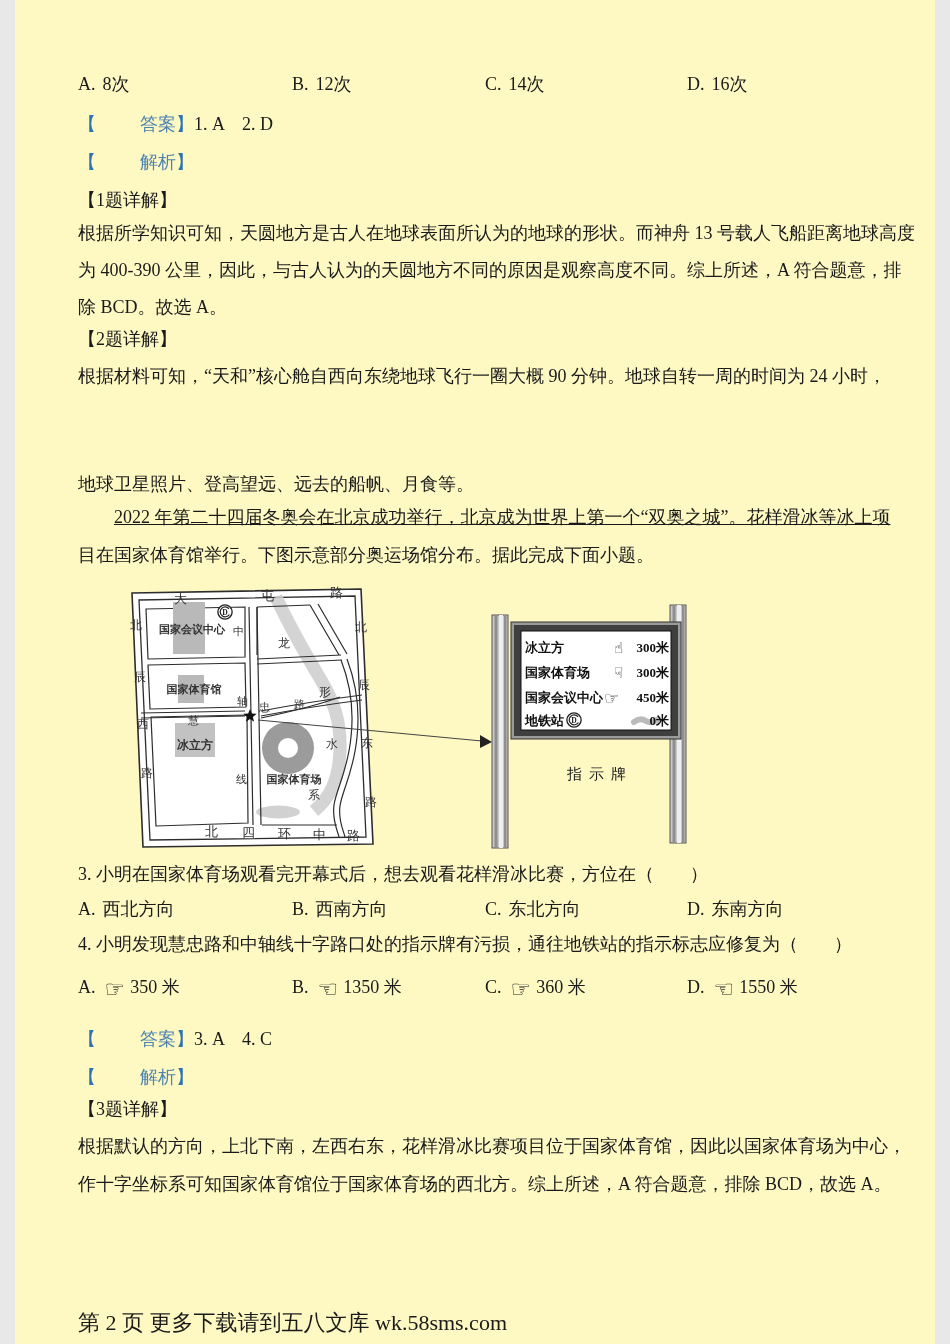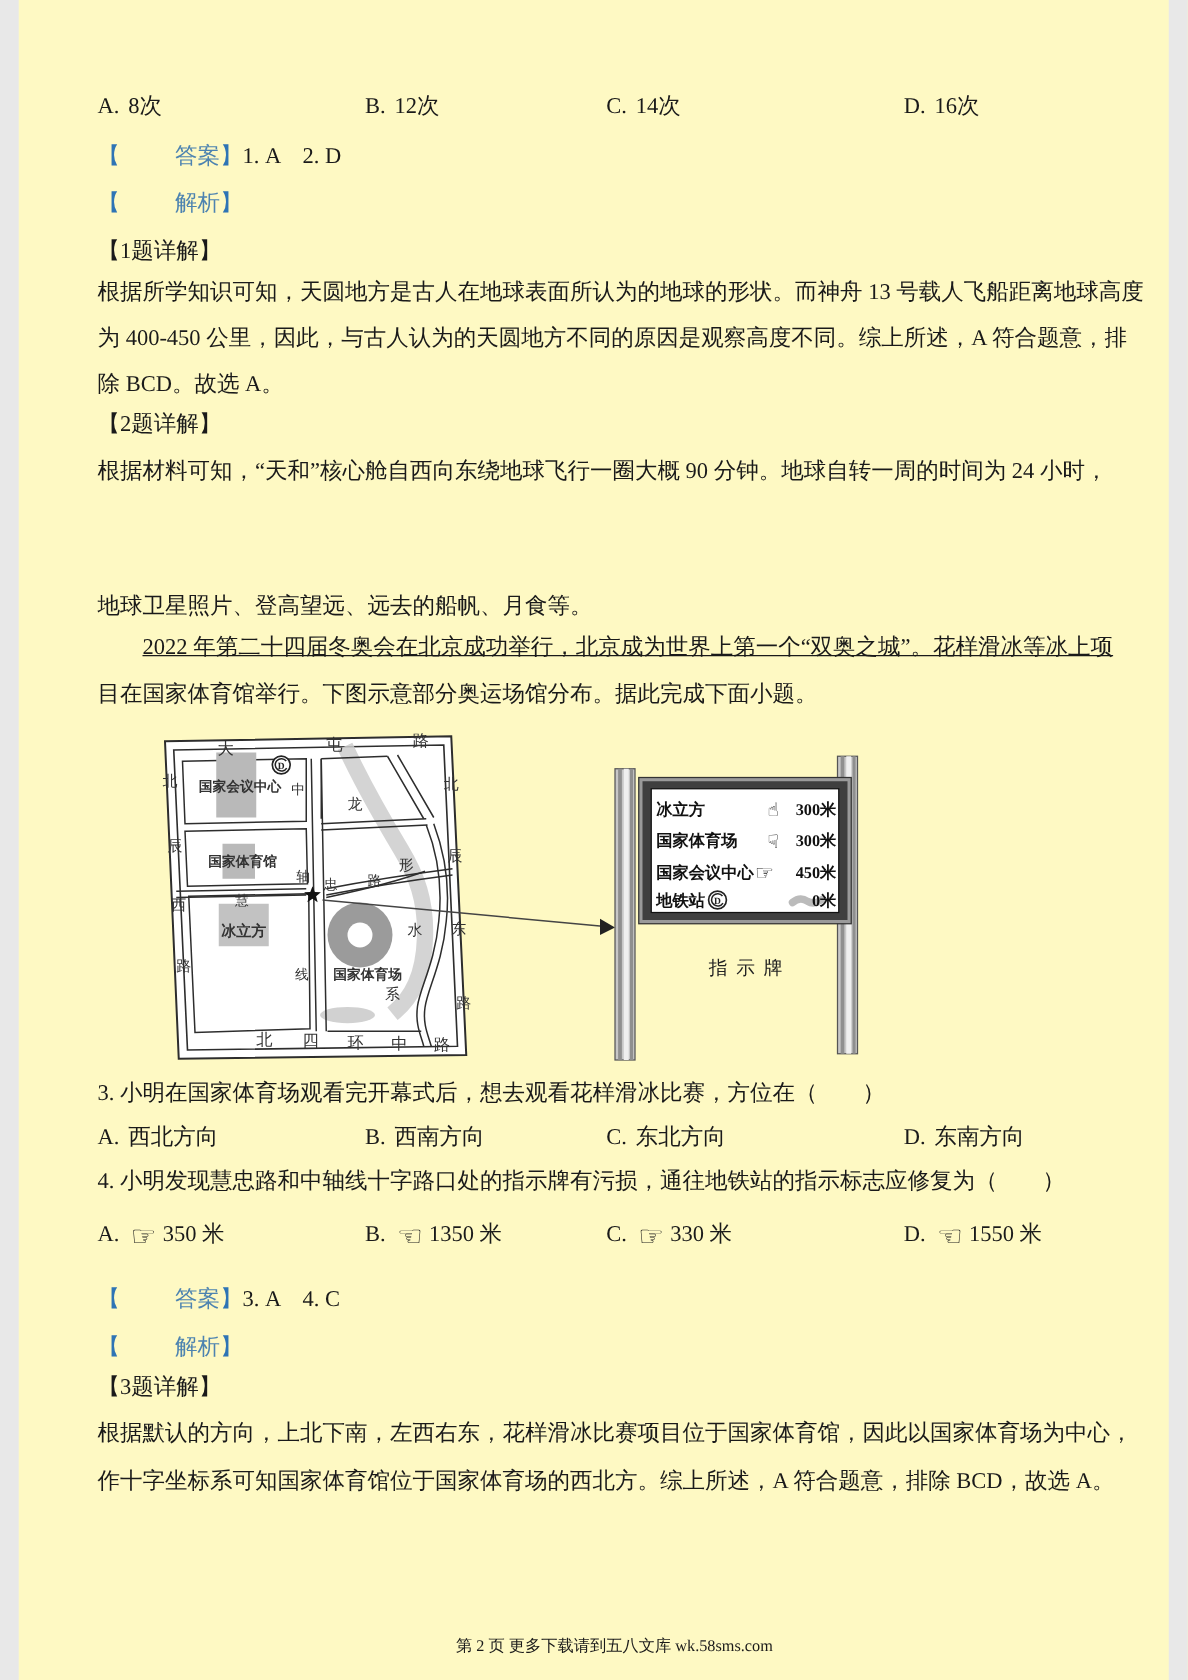--- a/index.html
+++ b/index.html
@@ -1,29 +1,29 @@
 <!DOCTYPE html>
 <html><head>
 <meta charset="utf-8">
 <style>
   html,body{margin:0;padding:0;background:#e8e8e8;}
   .page{position:relative;width:920px;height:1344px;background:#fef9c3;overflow:hidden;
         font-family:"Liberation Serif","DejaVu Serif",serif;color:#1a1a1a;margin:0 auto;}
   .content{position:absolute;left:63px;top:0;width:827px;height:100%;}
   .line{position:absolute;left:0;font-size:18px;white-space:nowrap;}
   .opt{position:absolute;top:0;white-space:nowrap;}
-  .o1{left:0}.o2{left:214px}.o3{left:407px}.o4{left:645px}
+  .o1{left:0}.o2{left:214px}.o3{left:407px}.o4{left:609px}
   .key{margin-right:7px;}
   .brk{color:#2e74b5;}
   .bw{color:#4d83b0;margin-left:44px;}
   .pre{white-space:pre;text-align:center;}
   .ind{text-indent:36px;text-decoration:underline;}
   .hand{font-family:"DejaVu Sans",sans-serif;font-size:23px;vertical-align:-4px;margin:0 5px 0 2px;}
   .figure{position:absolute;left:0;top:585px;}
-  .footer{position:absolute;left:0;top:1308px;width:827px;text-align:center;font-size:13px;}
+  .footer{position:absolute;left:0;top:1308px;width:827px;font-size:22px;}
   svg text{font-family:"Liberation Serif","DejaVu Serif",serif;fill:#222;}
   svg .venue{font-weight:bold;fill:#333;}
   svg .roadchar{fill:#333;}
   svg .signtxt{font-weight:bold;fill:#111;}
   svg .glyph{font-family:"DejaVu Sans",sans-serif;}
 </style>
 </head>
 <body>
 
 <div class="page">
@@ -40,21 +40,21 @@
     <span class="brk">【</span><span class="bw">答案</span><span class="brk">】</span><span class="pre">1. A    2. D</span>
   </div>
 
   <div class="line" style="top:150px">
     <span class="brk">【</span><span class="bw">解析</span><span class="brk">】</span>
   </div>
 
   <div class="line" style="top:188px">【1题详解】</div>
 
   <div class="line" style="top:221px">根据所学知识可知，天圆地方是古人在地球表面所认为的地球的形状。而神舟 13 号载人飞船距离地球高度</div>
-  <div class="line" style="top:258px">为 400-450 公里，因此，与古人认为的天圆地方不同的原因是观察高度不同。综上所述，A 符合题意，排</div>
+  <div class="line" style="top:258px">为 400-390 公里，因此，与古人认为的天圆地方不同的原因是观察高度不同。综上所述，A 符合题意，排</div>
   <div class="line" style="top:295px">除 BCD。故选 A。</div>
 
   <div class="line" style="top:327px">【2题详解】</div>
   <div class="line" style="top:364px">根据材料可知，“天和”核心舱自西向东绕地球飞行一圈大概 90 分钟。地球自转一周的时间为 24 小时，</div>
 
   <div class="line" style="top:472px">地球卫星照片、登高望远、远去的船帆、月食等。</div>
 
   <div class="line ind" style="top:505px">2022 年第二十四届冬奥会在北京成功举行，北京成为世界上第一个“双奥之城”。花样滑冰等冰上项</div>
   <div class="line" style="top:543px">目在国家体育馆举行。下图示意部分奥运场馆分布。据此完成下面小题。</div>
 
@@ -188,21 +188,21 @@
     <span class="opt o1"><span class="key">A.</span><span>西北方向</span></span>
     <span class="opt o2"><span class="key">B.</span><span>西南方向</span></span>
     <span class="opt o3"><span class="key">C.</span><span>东北方向</span></span>
     <span class="opt o4"><span class="key">D.</span><span>东南方向</span></span>
   </div>
 
   <div class="line" style="top:932px">4. 小明发现慧忠路和中轴线十字路口处的指示牌有污损，通往地铁站的指示标志应修复为（　　）</div>
   <div class="line" style="top:975px">
     <span class="opt o1"><span class="key">A.</span><span class="hand">☞</span><span>350 米</span></span>
     <span class="opt o2"><span class="key">B.</span><span class="hand">☜</span><span>1350 米</span></span>
-    <span class="opt o3"><span class="key">C.</span><span class="hand">☞</span><span>330 米</span></span>
+    <span class="opt o3"><span class="key">C.</span><span class="hand">☞</span><span>360 米</span></span>
     <span class="opt o4"><span class="key">D.</span><span class="hand">☜</span><span>1550 米</span></span>
   </div>
 
   <div class="line" style="top:1027px">
     <span class="brk">【</span><span class="bw">答案</span><span class="brk">】</span><span class="pre">3. A    4. C</span>
   </div>
 
   <div class="line" style="top:1065px">
     <span class="brk">【</span><span class="bw">解析</span><span class="brk">】</span>
   </div>

